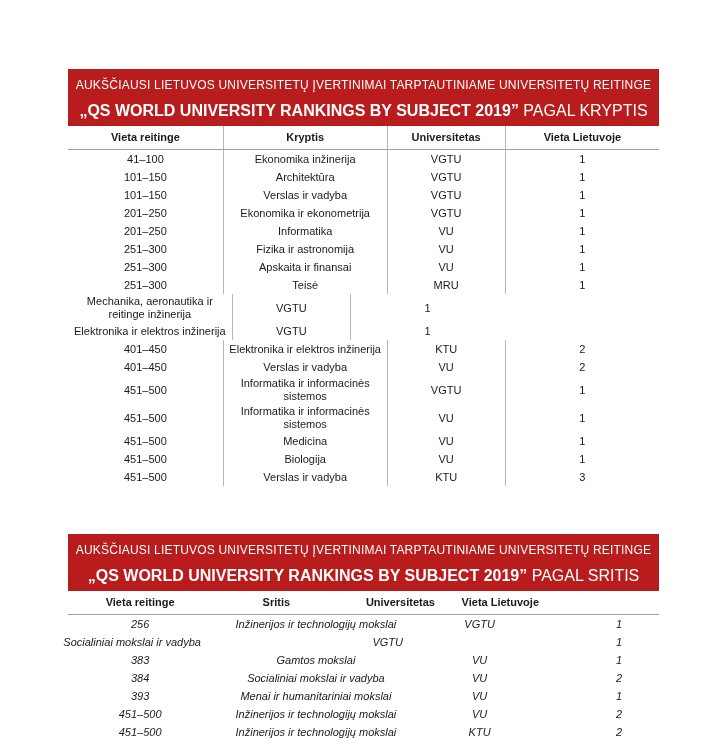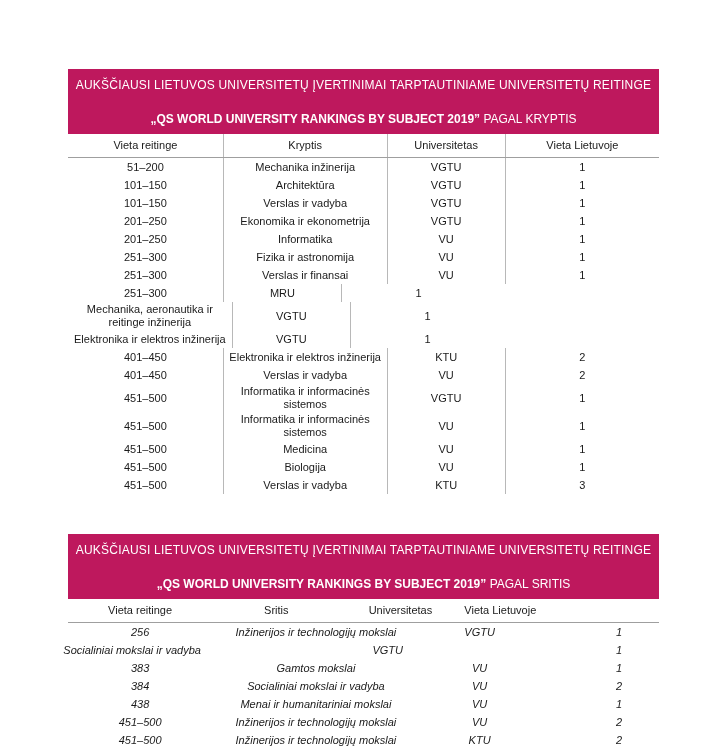--- a/index.html
+++ b/index.html
@@ -6,32 +6,32 @@
   body {
     width:724px; height:749px; position:relative; overflow:hidden;
     font-family:"Liberation Sans", sans-serif; color:#1a1a1a;
     -webkit-font-smoothing:antialiased;
   }
   .table-section { position:absolute; left:68px; width:591px; }
   #section-kryptis { top:69px; }
   #section-sritis  { top:534px; }
 
   .banner {
-    background:#be185d; color:#ffffff; text-align:center;
+    background:#b91c1c; color:#ffffff; text-align:center;
     padding:9px 6px 8px 6px;
   }
   .banner-line1 { font-size:12px; line-height:14px; letter-spacing:0.2px; white-space:nowrap; }
-  .banner-line2 { font-size:12px; line-height:14px; margin-top:20px; white-space:nowrap; }
+  .banner-line2 { font-size:16px; line-height:14px; margin-top:12px; white-space:nowrap; }
   .banner-line2 strong { font-weight:bold; }
 
   .thead {
     display:flex; align-items:stretch; min-height:23px;
     border-bottom:1px solid #9f9f9f;
   }
-  .thead .tcell { font-weight:normal; font-size:11px; }
+  .thead .tcell { font-weight:bold; font-size:11px; }
 
   .trow { display:flex; align-items:stretch; min-height:18px; }
 
   .tcell {
     display:flex; align-items:center; justify-content:center;
     text-align:center; font-size:11px; line-height:13px;
     padding:1px 2px; box-sizing:border-box;
   }
 
   
@@ -58,22 +58,22 @@
     <div class="banner-line2"><strong>„QS WORLD UNIVERSITY RANKINGS BY SUBJECT 2019”</strong><span> PAGAL KRYPTIS</span></div>
   </header>
   <div class="thead t1">
     <div class="tcell c0">Vieta reitinge</div>
     <div class="tcell c1">Kryptis</div>
     <div class="tcell c2">Universitetas</div>
     <div class="tcell c3">Vieta Lietuvoje</div>
   </div>
   <div class="tbody t1">
       <div class="trow">
-        <div class="tcell c0">51–200</div>
-        <div class="tcell c1">Mechanika inžinerija</div>
+        <div class="tcell c0">41–100</div>
+        <div class="tcell c1">Ekonomika inžinerija</div>
         <div class="tcell c2">VGTU</div>
         <div class="tcell c3">1</div>
       </div>
       <div class="trow">
         <div class="tcell c0">101–150</div>
         <div class="tcell c1">Architektūra</div>
         <div class="tcell c2">VGTU</div>
         <div class="tcell c3">1</div>
       </div>
       <div class="trow">
@@ -95,26 +95,27 @@
         <div class="tcell c3">1</div>
       </div>
       <div class="trow">
         <div class="tcell c0">251–300</div>
         <div class="tcell c1">Fizika ir astronomija</div>
         <div class="tcell c2">VU</div>
         <div class="tcell c3">1</div>
       </div>
       <div class="trow">
         <div class="tcell c0">251–300</div>
-        <div class="tcell c1">Verslas ir finansai</div>
+        <div class="tcell c1">Apskaita ir finansai</div>
         <div class="tcell c2">VU</div>
         <div class="tcell c3">1</div>
       </div>
       <div class="trow">
         <div class="tcell c0">251–300</div>
+        <div class="tcell c1">Teisė</div>
         <div class="tcell c2">MRU</div>
         <div class="tcell c3">1</div>
       </div>
       <div class="trow">
         <div class="tcell c1">Mechanika, aeronautika ir reitinge inžinerija</div>
         <div class="tcell c2">VGTU</div>
         <div class="tcell c3">1</div>
       </div>
       <div class="trow">
         <div class="tcell c1">Elektronika ir elektros inžinerija</div>
@@ -195,21 +196,21 @@
         <div class="tcell c2">VU</div>
         <div class="tcell c3">1</div>
       </div>
       <div class="trow">
         <div class="tcell c0">384</div>
         <div class="tcell c1">Socialiniai mokslai ir vadyba</div>
         <div class="tcell c2">VU</div>
         <div class="tcell c3">2</div>
       </div>
       <div class="trow">
-        <div class="tcell c0">438</div>
+        <div class="tcell c0">393</div>
         <div class="tcell c1">Menai ir humanitariniai mokslai</div>
         <div class="tcell c2">VU</div>
         <div class="tcell c3">1</div>
       </div>
       <div class="trow">
         <div class="tcell c0">451–500</div>
         <div class="tcell c1">Inžinerijos ir technologijų mokslai</div>
         <div class="tcell c2">VU</div>
         <div class="tcell c3">2</div>
       </div>

